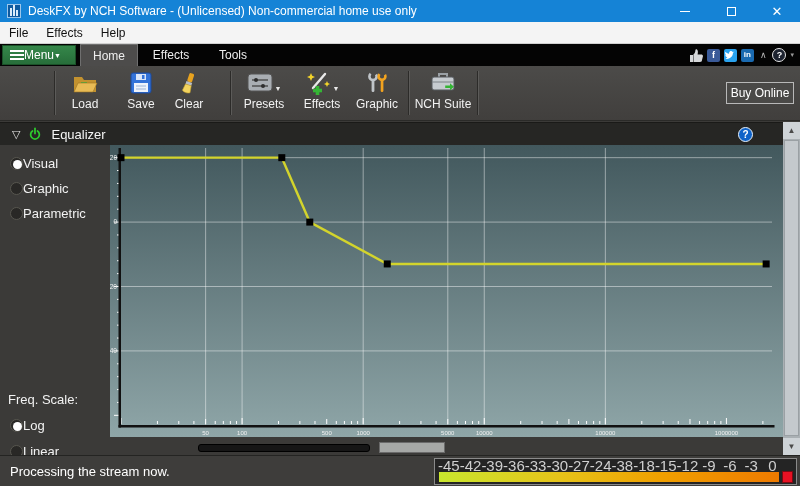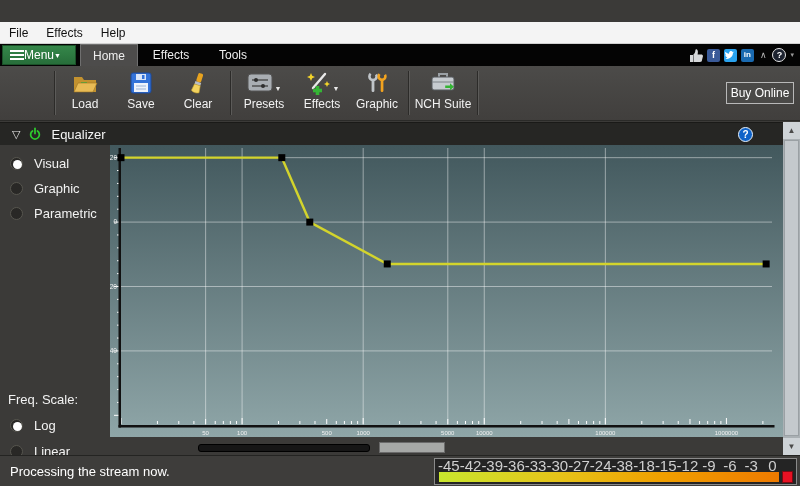--- a/index.html
+++ b/index.html
@@ -65,21 +65,21 @@
             display:flex;align-items:center;color:#f5f5f5;font-size:13px;border-top:1px solid #1a1a18;}
   .coll-tri{color:#e8e8e8;font-size:11px;margin:0 8px 0 12px;}
   .pw-ring{width:14px;height:14px;margin-right:9px;}
   .panel-help{margin-left:auto;margin-right:30px;width:15px;height:15px;border-radius:50%;
               background:#0f62c8;border:1.5px solid #eaf2fa;display:flex;align-items:center;
               justify-content:center;color:#fff;font-size:10px;font-weight:bold;}
 
   
   .content{position:absolute;left:0;top:145px;width:800px;height:310px;overflow:hidden;}
   .sidebar{position:absolute;left:0;top:0;width:110px;height:310px;background:#3b3a38;color:#f2f2f2;font-size:13px;}
-  .radio-row{position:absolute;left:10px;display:flex;align-items:center;gap:11px;height:16px;}
+  .radio-row{position:absolute;left:10px;display:flex;align-items:center;gap:0;height:16px;}
   .radio{width:13px;height:13px;border-radius:50%;background:#292826;border:1px solid #57564f;
          position:relative;flex:none;}
   .radio.sel::after{content:"";position:absolute;left:2px;top:2px;width:9px;height:9px;border-radius:50%;background:#fff;}
   .freq-label{position:absolute;left:8px;top:247px;}
 
   .graph-area{position:absolute;left:110px;top:0;width:673px;height:310px;background:#3b3a38;}
   #eq-svg{position:absolute;left:0;top:0;}
   .mini-slider{position:absolute;left:88px;top:299px;width:172px;height:8px;background:#161616;
                border:1px solid #000;border-radius:3px;}
   .mini-box{position:absolute;left:269px;top:297px;width:66px;height:11px;background:#a6a8a6;border:1px solid #6a6a6a;}
@@ -100,20 +100,37 @@
   .meter-nums span{flex:1;text-align:center;font-size:15px;color:#cfcfcf;line-height:11px;}
   .meter-bar{position:absolute;left:4px;top:13px;width:340px;height:10px;
              background:linear-gradient(90deg,#c9e62e 0%,#e6c41a 35%,#f0a000 65%,#ee7a00 100%);}
   .meter-clip{position:absolute;right:3px;top:12px;width:11px;height:12px;background:#e81123;border:1px solid #7a0a12;}
 </style>
 </head>
 <body>
 
 <div id="app">
 
+  <div class="titlebar">
+    <span class="appicon">
+        <i style="height:8px"></i>
+        <i style="height:11px"></i>
+        <i style="height:6px"></i>
+      </span>
+    <span>DeskFX by NCH Software - (Unlicensed) Non-commercial home use only</span>
+    <span class="win-btn wb-min">
+        <span class="glyph-min"></span>
+      </span>
+    <span class="win-btn wb-max">
+        <span class="glyph-max"></span>
+      </span>
+    <span class="win-btn wb-close">
+        <span class="glyph-close">✕</span>
+      </span>
+  </div>
 
   <div class="menubar">
     <span>File</span>
     <span>Effects</span>
     <span>Help</span>
   </div>
 
   <div class="tabbar">
     <div class="menu-btn">
       <span class="hamburger">
@@ -166,21 +183,21 @@
           <rect x="6" y="2" width="10" height="6" fill="#d9e5f8"></rect>
           <rect x="12" y="3" width="2.5" height="4" fill="#3373d9"></rect>
           <rect x="4" y="11" width="14" height="9" fill="#eef3fb"></rect>
           <line x1="6" y1="14" x2="16" y2="14" stroke="#9db4d6"></line>
           <line x1="6" y1="17" x2="16" y2="17" stroke="#9db4d6"></line>
         </svg>
       </span>
       <span class="lb">Save</span>
     </div>
 
-    <div class="tool-btn" style="left:173px;width:50px;">
+    <div class="tool-btn" style="left:164px;width:50px;">
       <span class="ic">
         <svg width="24" height="24" viewBox="0 0 24 24">
           <g transform="rotate(18 12 12)">
             <rect x="9.5" y="2" width="5" height="9" rx="1.5" fill="#e8a31f"></rect>
             <rect x="9" y="11" width="6" height="3" fill="#b9bec2"></rect>
             <path d="M9 14 h6 l1 7 c-2.6 1.6-5.4 1.6-8 0 z" fill="#f2d35e" stroke="#c7a32e" stroke-width="0.5"></path>
           </g>
         </svg>
       </span>
       <span class="lb">Clear</span>

